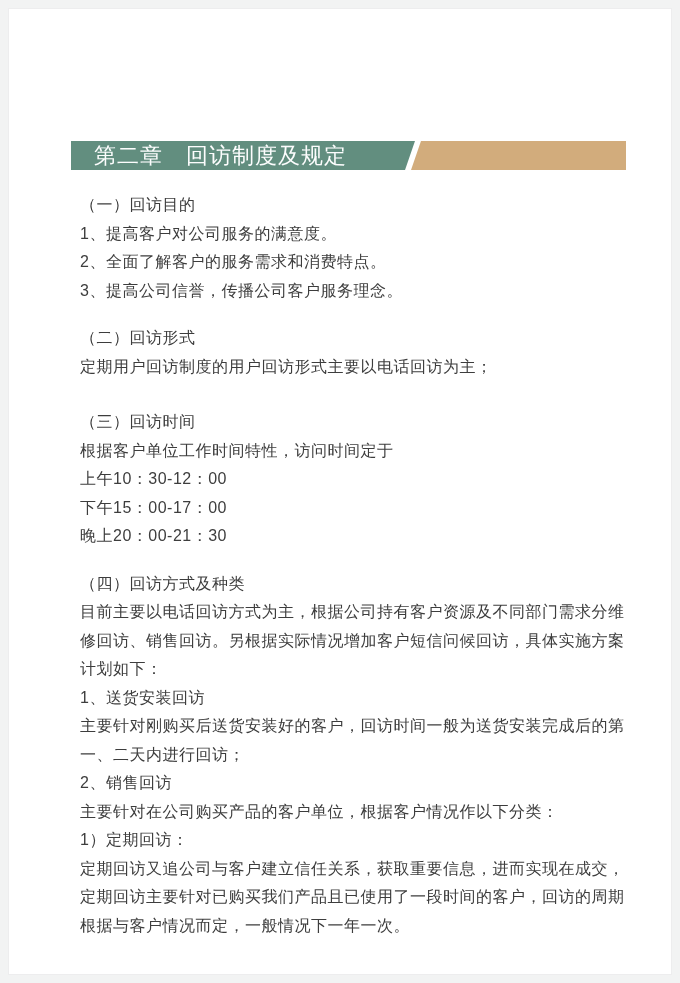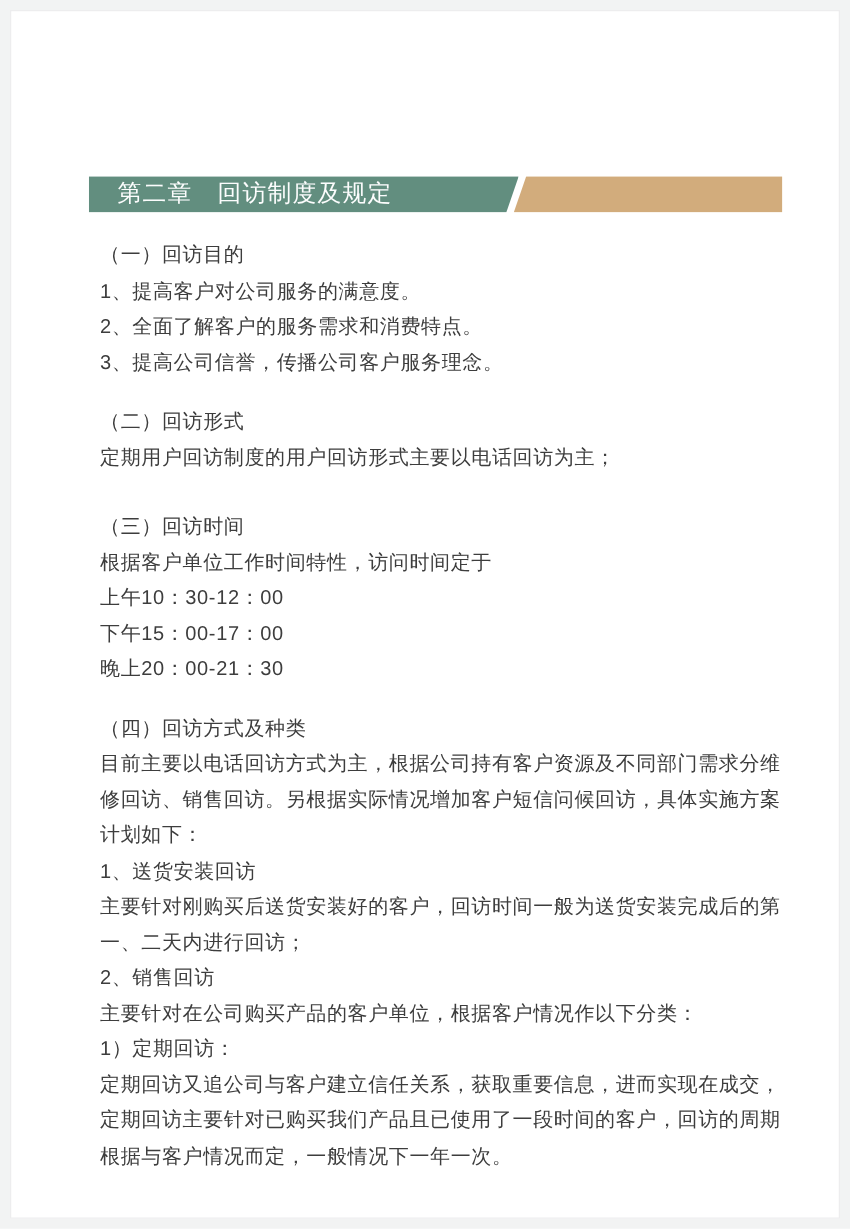--- a/index.html
+++ b/index.html
@@ -45,21 +45,21 @@
     height: 29px;
     background: #d2ac7c;
     clip-path: polygon(10px 0, 100% 0, 100% 100%, 0 100%);
   }
   .banner-title {
     position: absolute;
     left: 23px;
     top: 0;
     height: 29px;
     line-height: 29px;
-    font-size: 19px;
+    font-size: 22px;
     letter-spacing: 1px;
     color: #fcfdfd;
     white-space: nowrap;
     z-index: 2;
   }
   .doc-body {
     position: absolute;
     left: 0;
     top: 182px;
     width: 680px;

